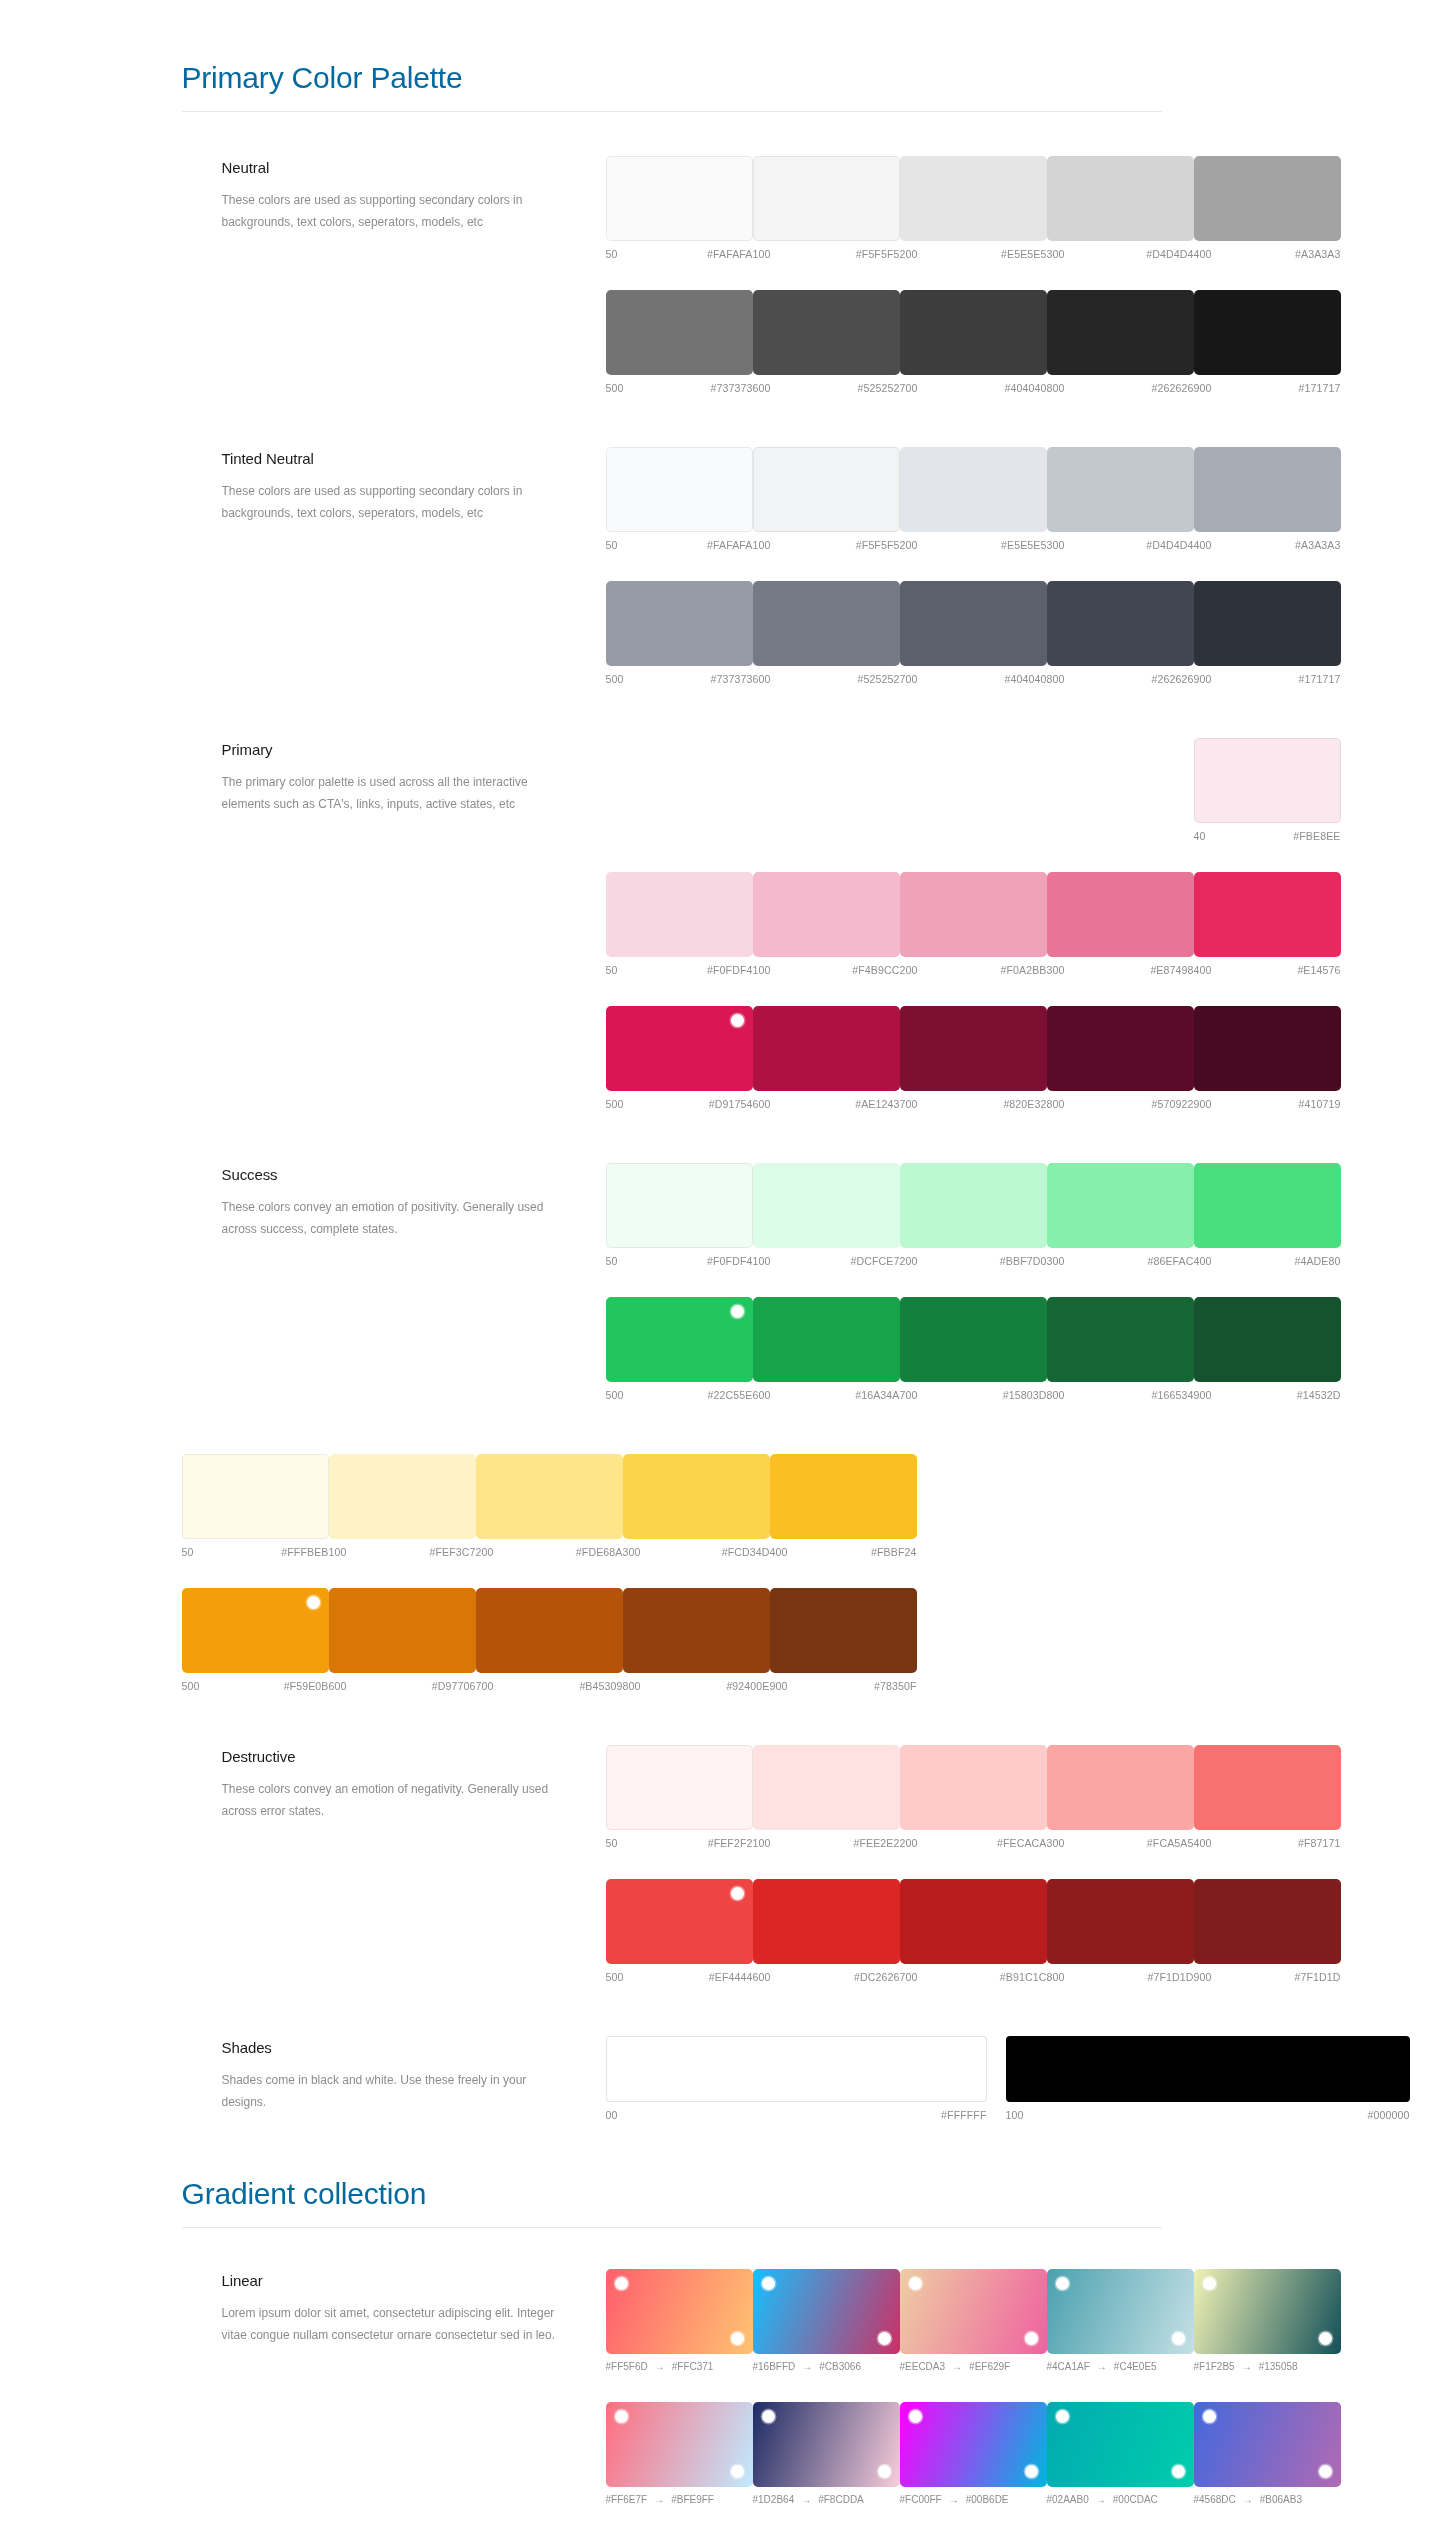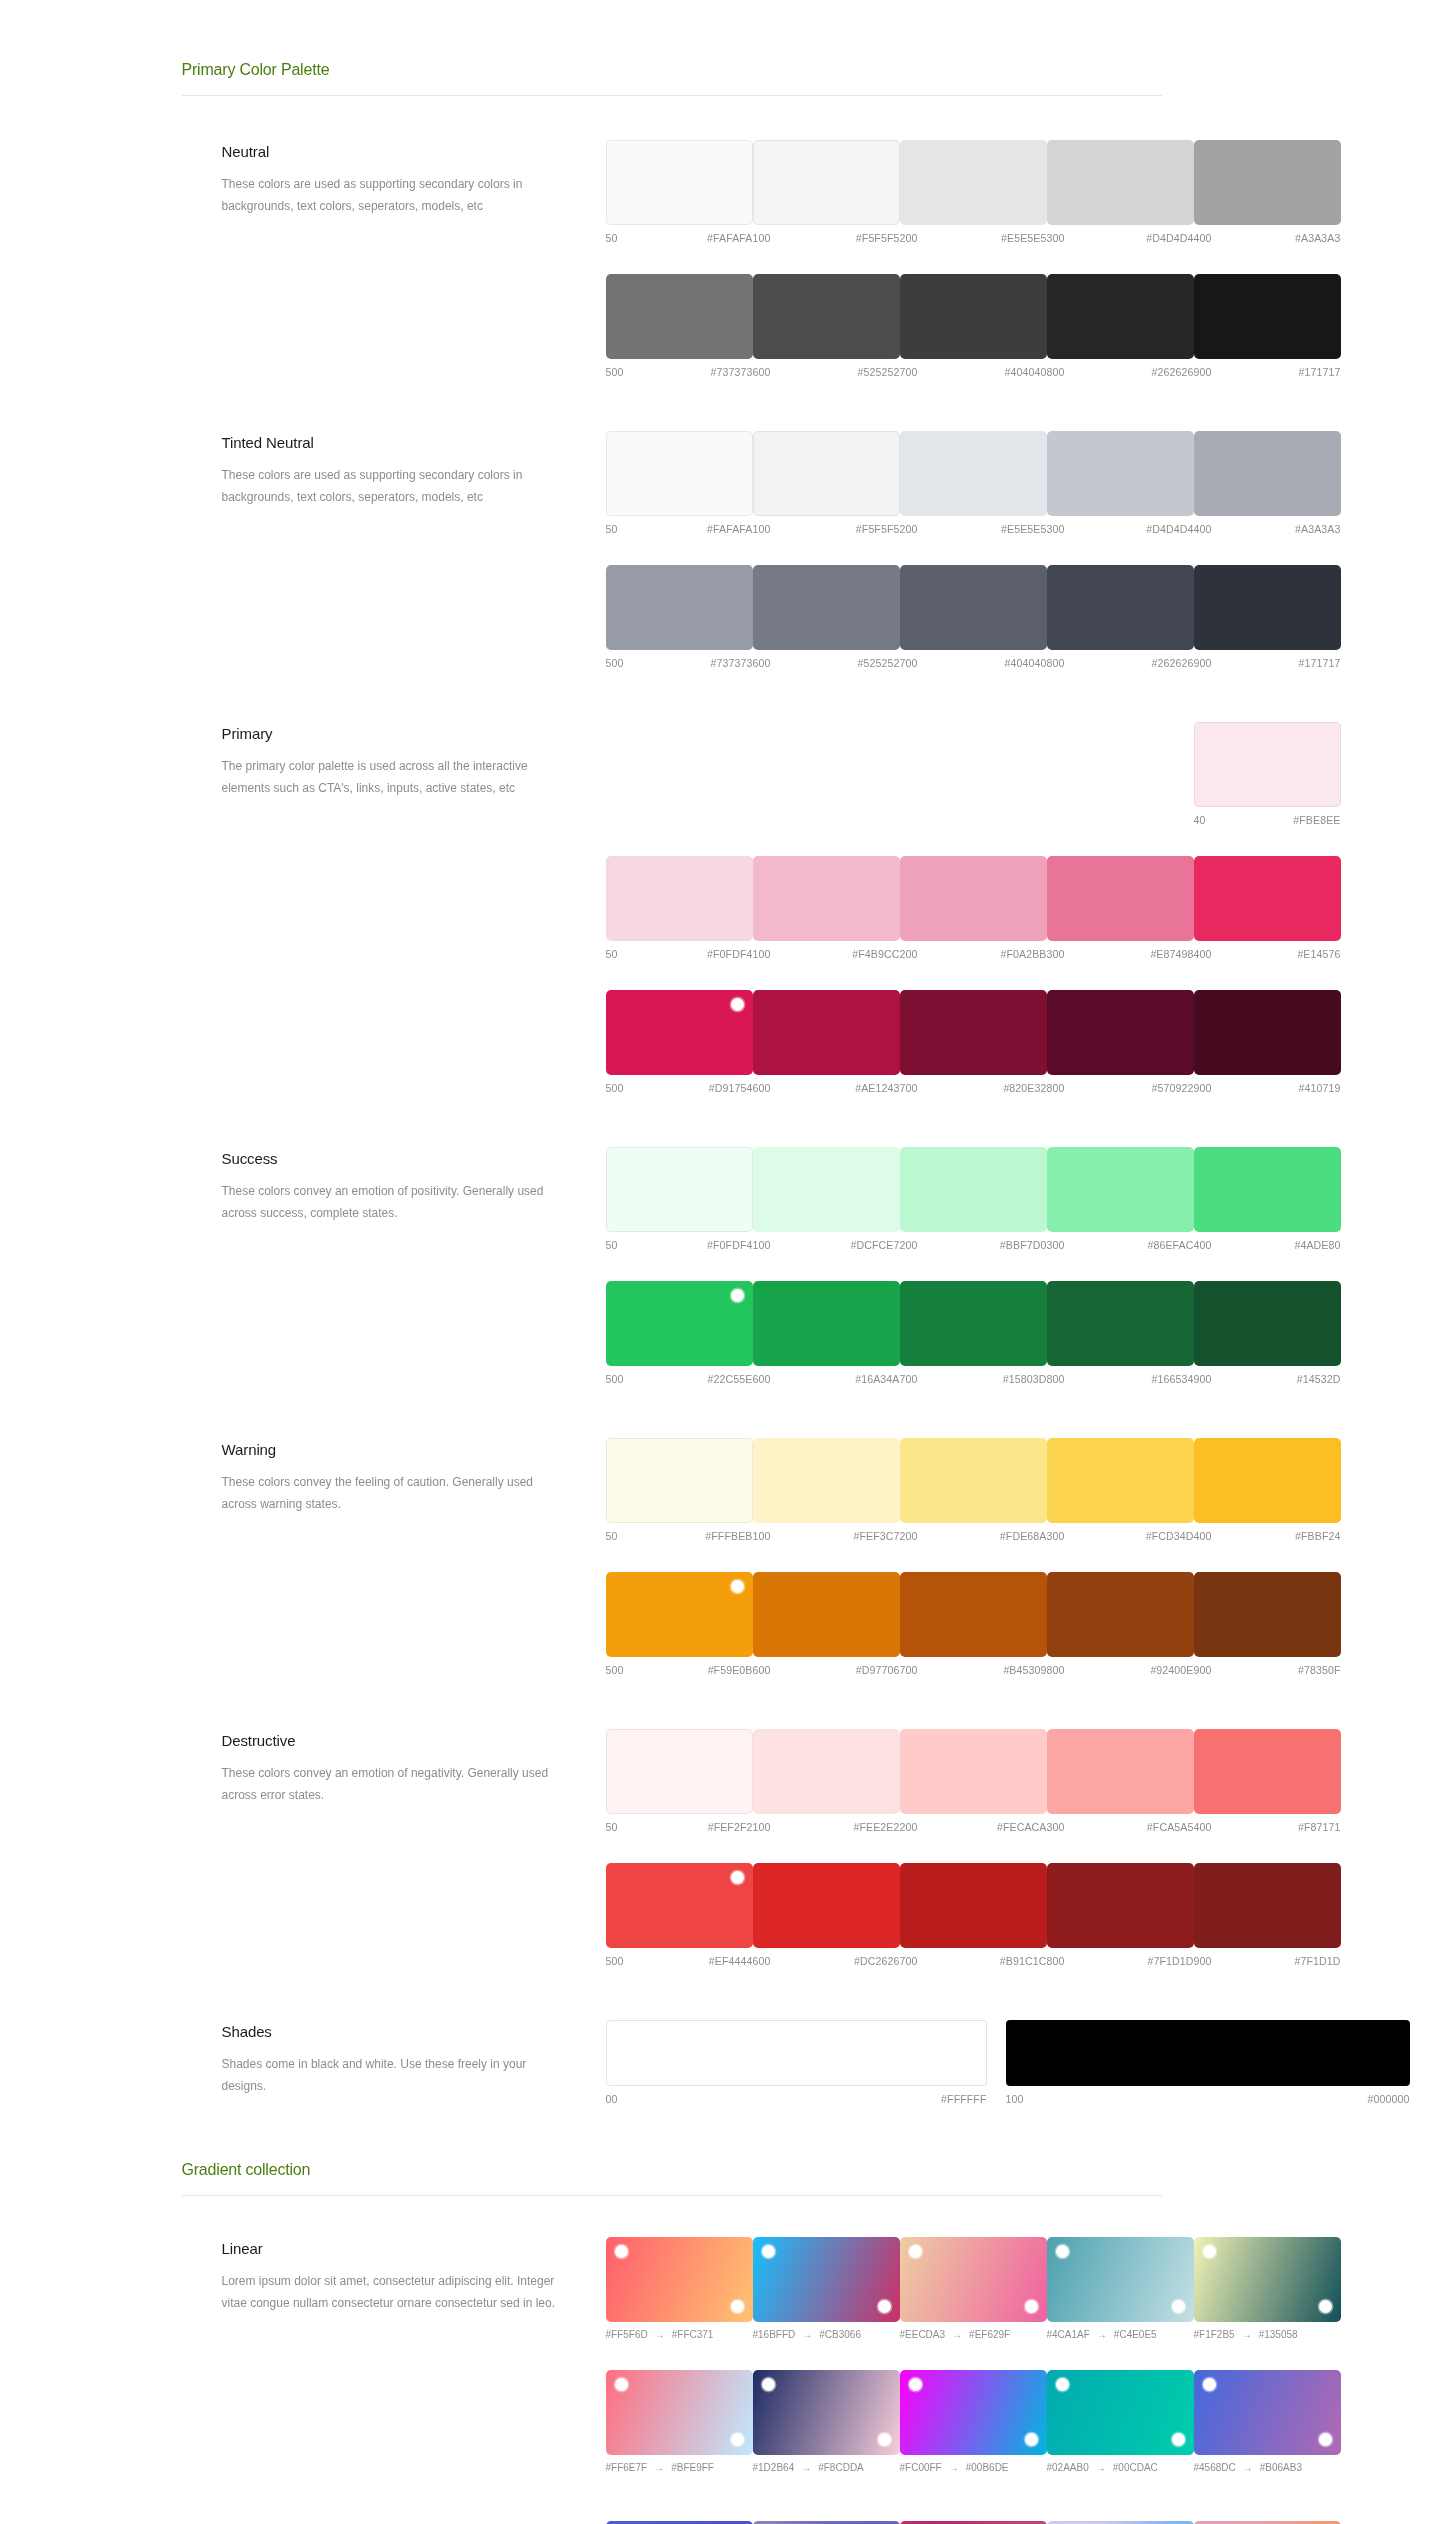--- a/index.html
+++ b/index.html
@@ -8,24 +8,24 @@
     font-family: "Liberation Sans", sans-serif;
     background: #ffffff;
     color: #1a1a1a;
     -webkit-font-smoothing: antialiased;
   }
   .page { width: 1454px; min-height: 2982px; position: relative; background:#fff; }
 
   
   .section-head { width: 1091px; margin: 0 auto 0 auto; padding-left: 0; }
   .section-head h1 {
-    font-size: 16px;
+    font-size: 30px;
     font-weight: 400;
     letter-spacing: -0.2px;
-    color: #4d7c0f;
+    color: #0369a1;
     padding-bottom: 16px;
   }
   .section-head .rule { height: 1px; background: #e7e7e7; width: 980px; }
 
   .content { width: 1091px; margin: 0 auto; position: relative; }
 
   
   .group { display: flex; align-items: flex-start; padding-top: 0; }
   .group-info { width: 384px; flex: 0 0 384px; padding-top: 3px; margin-left: 40px; }
   .group-title {
@@ -459,24 +459,20 @@
               <div class="swatch-meta">
                 <span class="tone">900</span>
                 <span class="hex">#14532D</span>
               </div>
             </div>
           </div>
         </div>
       </div>
       <div style="height: 53px;"></div>
       <div class="group">
-        <div class="group-info">
-          <div class="group-title">Warning</div>
-          <div class="group-desc">These colors convey the feeling of caution. Generally used across warning states.</div>
-        </div>
         <div class="group-swatches">
           <div class="swatch-row">
             <div class="swatch">
               <div class="swatch-chip bordered" style="background: rgb(255, 251, 235);"></div>
               <div class="swatch-meta">
                 <span class="tone">50</span>
                 <span class="hex">#FFFBEB</span>
               </div>
             </div>
             <div class="swatch">

